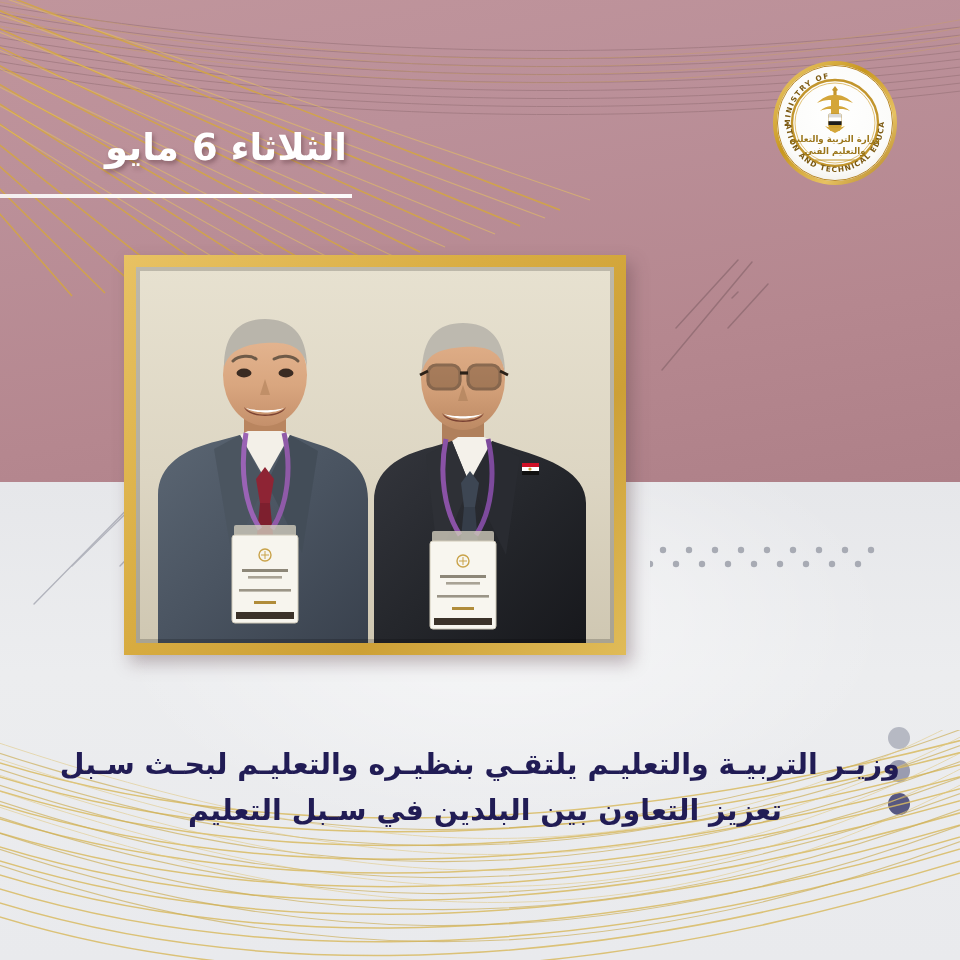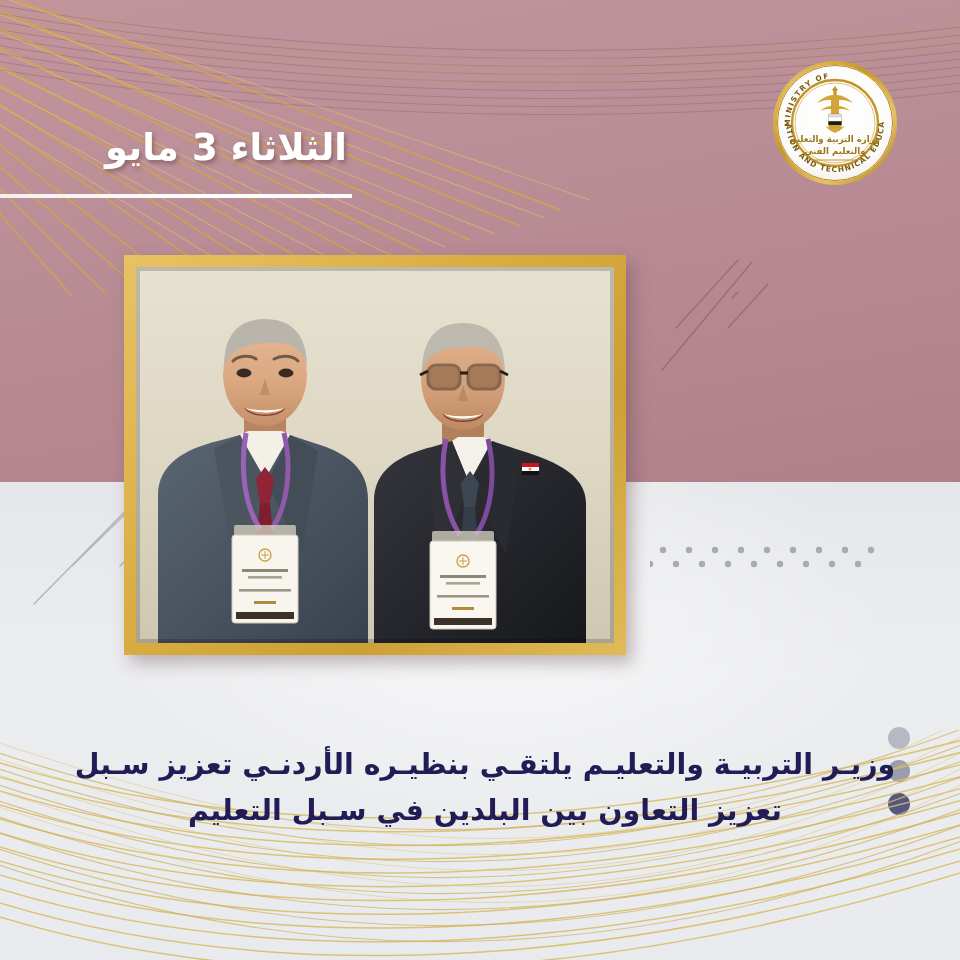--- a/index.html
+++ b/index.html
@@ -135,21 +135,21 @@
       <path d="M-60,8 L495,234"></path>
       <path d="M-60,24 L445,247"></path>
       <path d="M-60,40 L395,257"></path>
       <path d="M-60,56 L345,266"></path>
       <path d="M-60,72 L295,273"></path>
       <path d="M-60,88 L250,280"></path>
     </g>
   </svg>
 
   <div class="date-wrap">
-    <div class="date-text">الثلاثاء 3 مايو</div>
+    <div class="date-text">الثلاثاء 6 مايو</div>
   </div>
   <div class="date-rule"></div>
 
   <svg class="logo" viewBox="0 0 130 130">
     <defs>
       <radialGradient id="seal-bg" cx="50%" cy="40%" r="65%">
         <stop offset="0%" stop-color="#ffffff"></stop>
         <stop offset="78%" stop-color="#fbfbf9"></stop>
         <stop offset="100%" stop-color="#efece4"></stop>
       </radialGradient>
@@ -393,17 +393,17 @@
     <g fill="none" stroke="#e0c77e" stroke-width="1" opacity="0.55">
       <path d="M-10,10 C320,120 620,170 970,-14"></path>
       <path d="M-10,26 C320,136 620,186 970,2"></path>
       <path d="M-10,42 C320,152 620,202 970,18"></path>
       <path d="M-10,58 C320,168 620,218 970,34"></path>
       <path d="M-10,74 C320,184 620,234 970,50"></path>
     </g>
   </svg>
 
   <div class="headline">
-    <span class="ln">وزيـر التربيـة والتعليـم يلتقـي بنظيـره الأردنـي تعزيز سـبل</span>
+    <span class="ln">وزيـر التربيـة والتعليـم يلتقـي بنظيـره والتعليـم لبحـث سـبل</span>
     <span class="ln">تعزيز التعاون بين البلدين في سـبل التعليم</span>
   </div>
 
 </div>
 
 </body></html>

